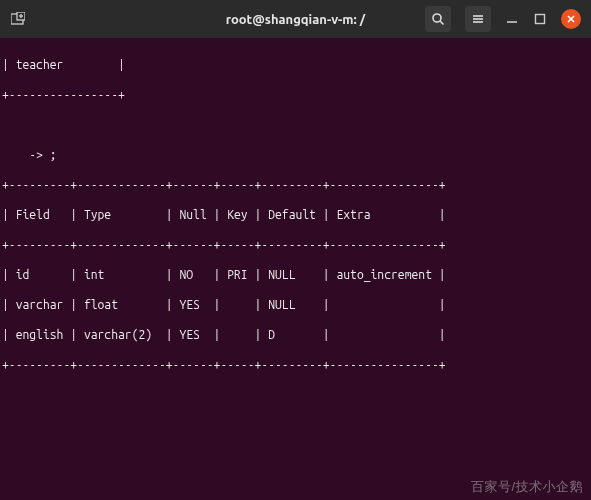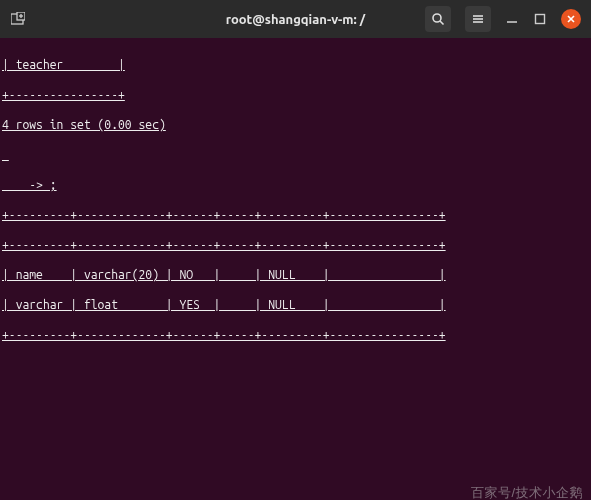--- a/index.html
+++ b/index.html
@@ -93,25 +93,25 @@
   .terminal {
     flex: 1 1 auto;
     color: #eee;
     padding: 4px 6px 0 2px;
     font-size: 12.2px;
     line-height: 15px;
     white-space: pre;
     overflow: hidden;
     position: relative;
   }
-  .terminal .line { white-space: pre; text-decoration: underline; }
+  .terminal .line { white-space: pre; }
   .watermark {
     position: absolute;
     right: 8px;
-    bottom: 0;
+    bottom: 6px;
     color: #bfbfbf;
     opacity: 0.55;
     font-family: "Microsoft YaHei", sans-serif;
     font-size: 13px;
     letter-spacing: 0.5px;
     pointer-events: none;
   }
 </style>
 </head>
 <body>
@@ -159,27 +159,28 @@
             <line x1="2" y1="2" x2="8" y2="8" stroke="#fff" stroke-width="1.6"></line>
             <line x1="8" y1="2" x2="2" y2="8" stroke="#fff" stroke-width="1.6"></line>
           </svg>
       </span>
     </div>
   </div>
 
   <div class="terminal">
 <div class="line">| teacher        |</div>
 <div class="line">+----------------+</div>
-<div class="line">4 rows in set (0.00 sec)</div>
 <div class="line"> </div>
 <div class="line">    -&gt; ;</div>
 <div class="line">+---------+-------------+------+-----+---------+----------------+</div>
+<div class="line">| Field   | Type        | Null | Key | Default | Extra          |</div>
 <div class="line">+---------+-------------+------+-----+---------+----------------+</div>
-<div class="line">| name    | varchar(20) | NO   |     | NULL    |                |</div>
+<div class="line">| id      | int         | NO   | PRI | NULL    | auto_increment |</div>
 <div class="line">| varchar | float       | YES  |     | NULL    |                |</div>
+<div class="line">| english | varchar(2)  | YES  |     | D       |                |</div>
 <div class="line">+---------+-------------+------+-----+---------+----------------+</div>
 
 
 
 
 
 
 
 
 

